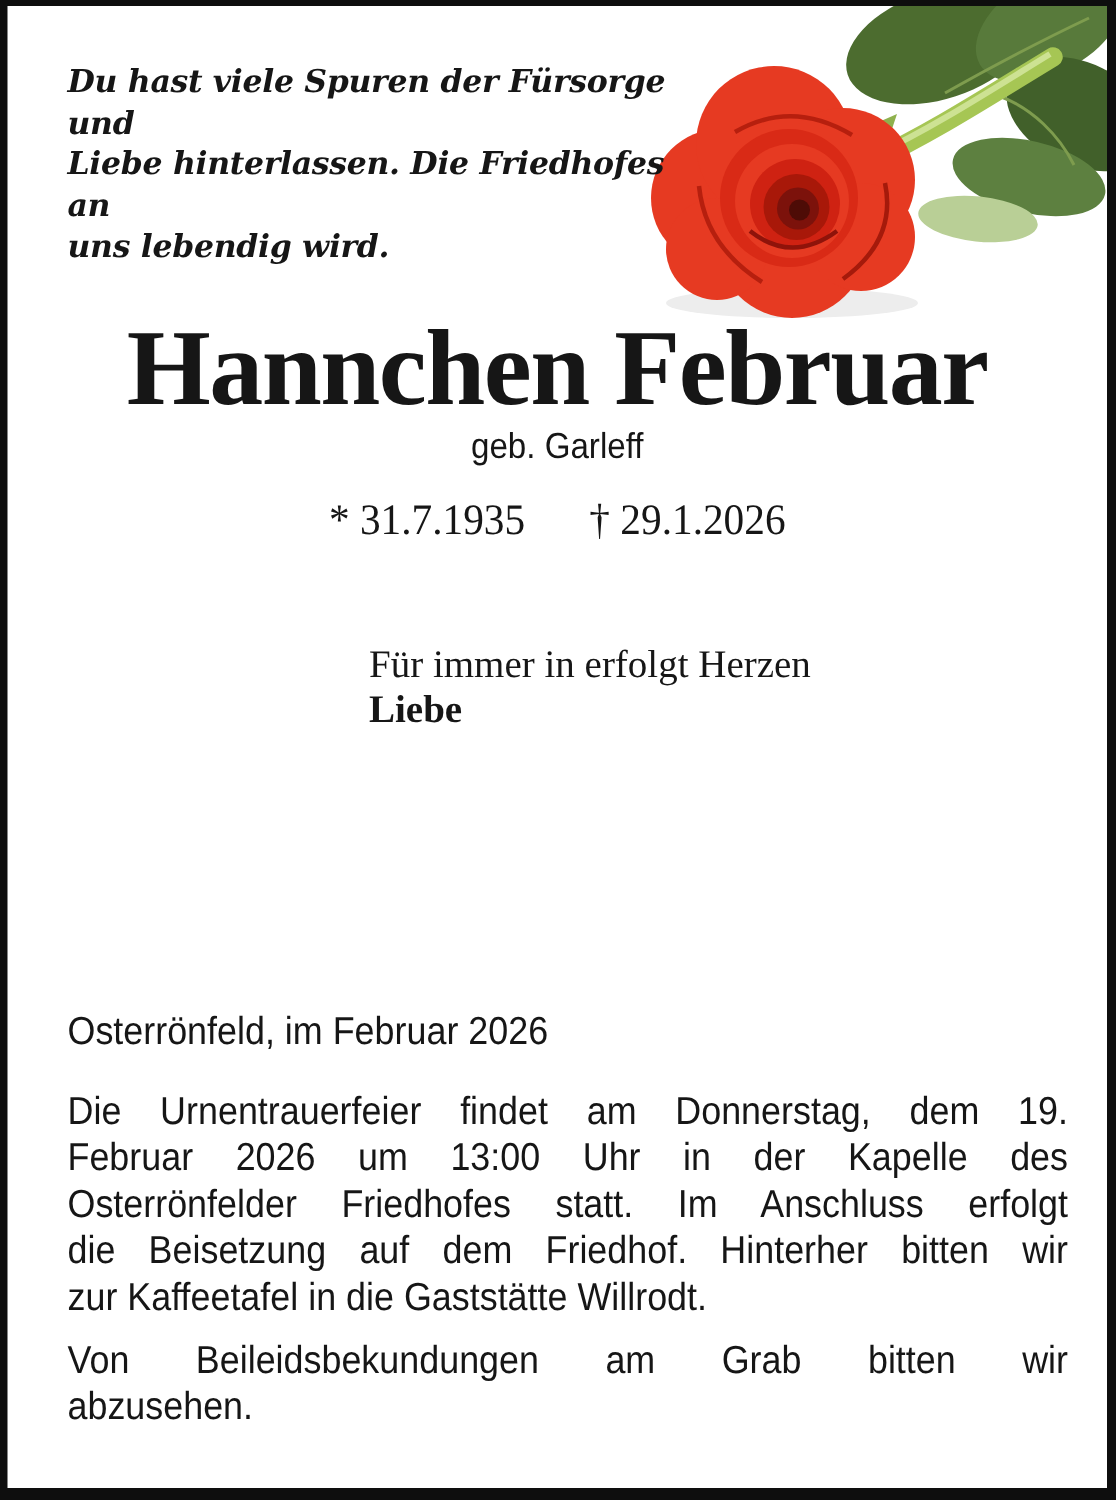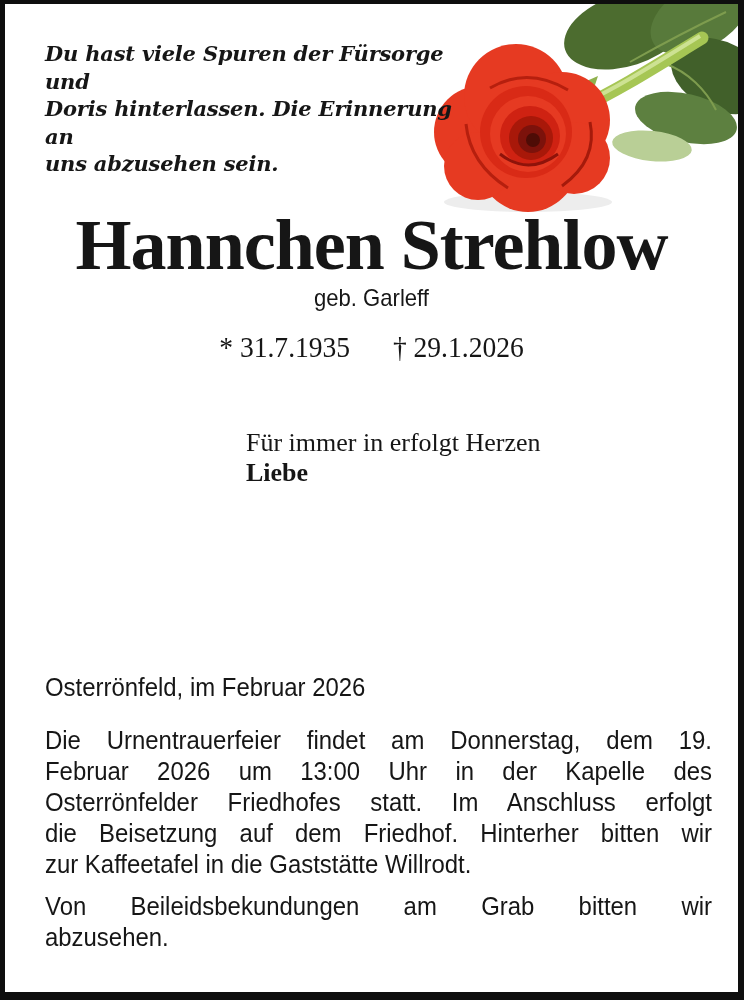--- a/index.html
+++ b/index.html
@@ -98,25 +98,25 @@
         <circle cx="103" cy="136" r="7" fill="#4e0c06"></circle>
         <path d="M60 84 Q 98 62 138 86" stroke="#b61f0e" stroke-width="3" fill="none"></path>
         <path d="M36 120 Q 40 160 78 184" stroke="#b61f0e" stroke-width="3" fill="none"></path>
         <path d="M160 118 Q 168 156 132 182" stroke="#a51a0b" stroke-width="3" fill="none"></path>
         <path d="M70 150 Q 98 172 128 150" stroke-width="3" fill="none" stroke="#8f130a"></path>
       </g>
     </svg>
 
     <div class="verse" data-bind-lines="verse.lines">
         <div class="line">Du hast viele Spuren der Fürsorge und</div>
-        <div class="line">Doris hinterlassen. Die Erinnerung an</div>
-        <div class="line">uns abzusehen sein.</div>
+        <div class="line">Liebe hinterlassen. Die Friedhofes an</div>
+        <div class="line">uns lebendig wird.</div>
       </div>
 
-    <div class="name" data-bind="deceased.name">Hannchen Strehlow</div>
+    <div class="name" data-bind="deceased.name">Hannchen Februar</div>
 
     <div class="maiden" data-bind="deceased.maiden_name">geb. Garleff</div>
 
     <div class="dates">
       <span class="birth"><span data-bind="deceased.birth_symbol">*</span> <span data-bind="deceased.birth_date">31.7.1935</span></span><span class="death"><span data-bind="deceased.death_symbol">†</span> <span data-bind="deceased.death_date">29.1.2026</span></span>
     </div>
 
     <div class="family">
       <div data-bind="family.intro">Für immer in erfolgt Herzen</div>
       <div data-bind-lines="family.names">

